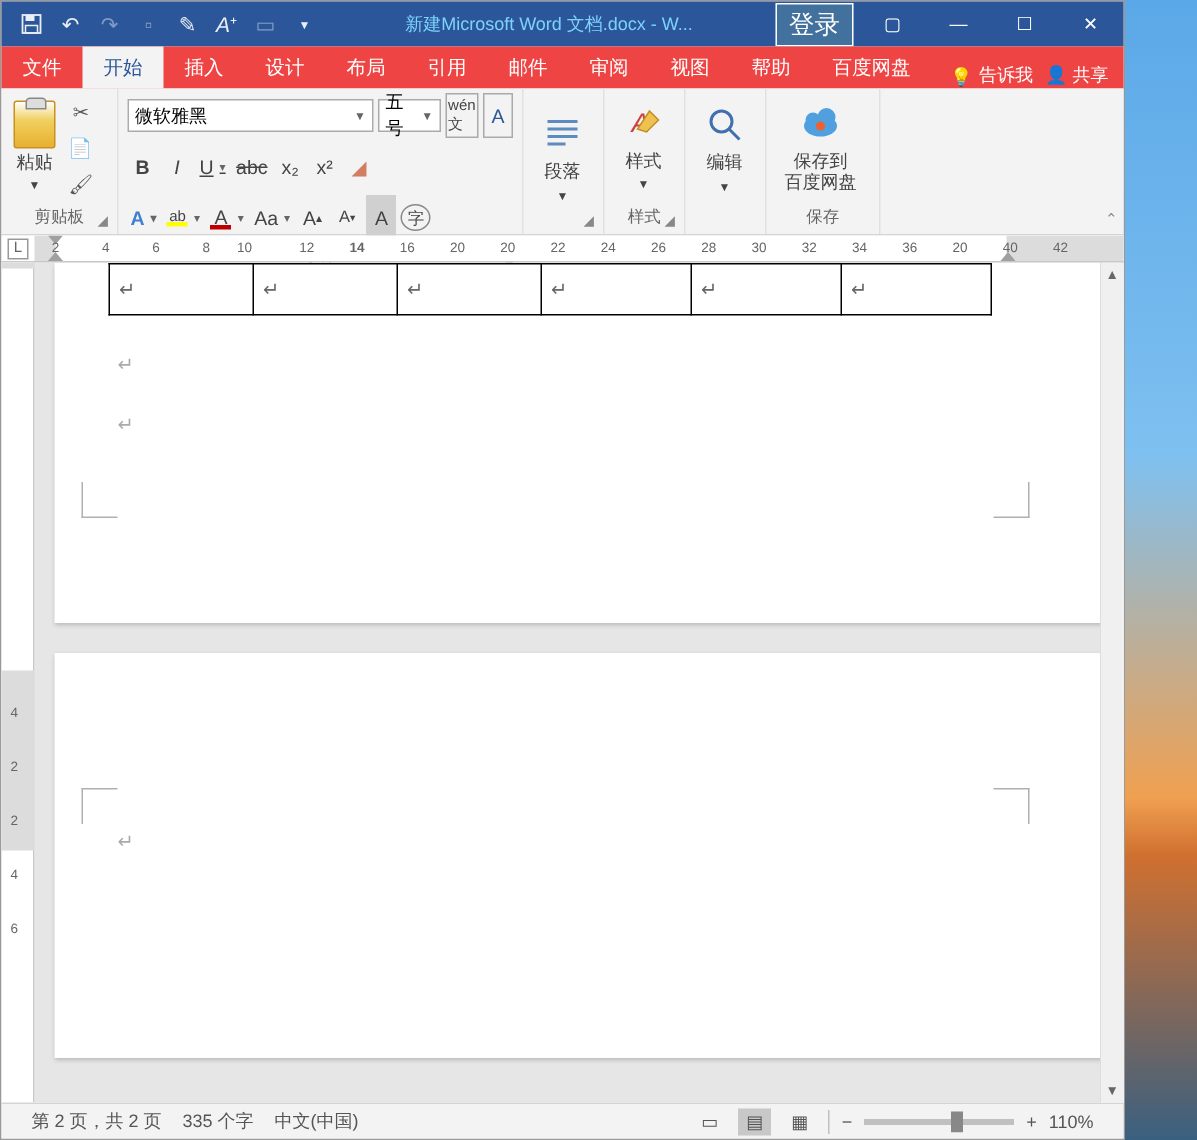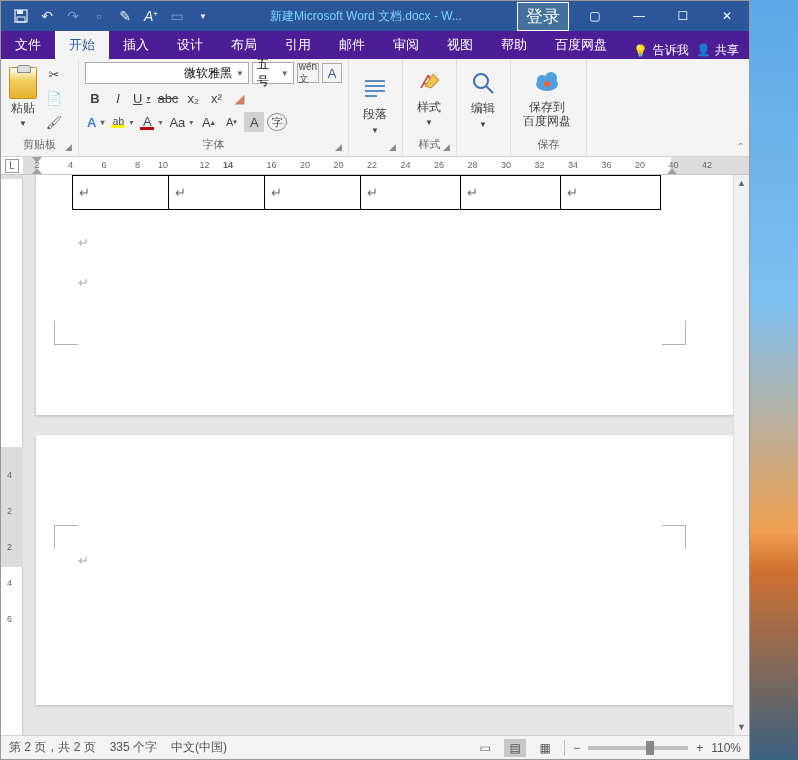--- a/index.html
+++ b/index.html
@@ -6,43 +6,43 @@
 body{background:#fff;overflow:hidden}
 .app{width:750px;height:760px;display:flex;flex-direction:column;position:relative;border:1px solid #999}
 .titlebar{height:30px;background:#2b579a;display:flex;align-items:center;color:#fff;font-size:12px}
 .qat{display:flex;align-items:center;gap:2px;padding-left:8px}
 .qat-btn{width:24px;height:24px;display:flex;align-items:center;justify-content:center;cursor:pointer;font-size:14px;opacity:.9}
 .qat-btn.dis{opacity:.4}
 .title-text{flex:1;text-align:center;color:#7dd3fc;font-size:12px;overflow:hidden;white-space:nowrap}
 .win-ctrl{display:flex;align-items:center}
 .win-btn{width:44px;height:30px;display:flex;align-items:center;justify-content:center;cursor:pointer;font-size:12px}
 .login-btn{background:#41719c;padding:2px 8px;font-size:17px;margin-right:4px;cursor:pointer;border:1px solid #fff}
-.tabs{height:28px;background:#4c1d95;display:flex;align-items:flex-end;font-size:13px}
+.tabs{height:28px;background:#ef4444;display:flex;align-items:flex-end;font-size:13px}
 .tab{padding:5px 14px;color:#fff;cursor:pointer;white-space:nowrap}
 .tab.active{background:#f3f3f3;color:#2b579a}
 .tab-right{margin-left:auto;display:flex;align-items:center;gap:8px;padding-right:10px}
 .tab-right span{color:#fff;font-size:12px;cursor:pointer}
 .tell{display:flex;align-items:center;gap:4px}
 .ribbon{height:98px;background:#f3f3f3;border-bottom:1px solid #d4d4d4;display:flex;position:relative}
 .grp{border-right:1px solid #e1e1e1;display:flex;flex-direction:column;padding:2px 4px}
 .grp-body{flex:1;display:flex;align-items:center}
 .grp-label{text-align:center;font-size:11px;color:#666;padding:2px 0;position:relative}
 .grp-launch{position:absolute;right:2px;bottom:2px;font-size:9px;color:#888;cursor:pointer}
 .clip-big{display:flex;flex-direction:column;align-items:center;gap:2px;padding:2px 4px}
 .clip-icon{width:28px;height:32px;background:linear-gradient(#fff,#f0d060 40%,#e8b030);border:1px solid #c89020;border-radius:2px;position:relative}
 .clip-icon:before{content:"";position:absolute;top:-3px;left:7px;width:12px;height:6px;border:1px solid #888;border-radius:3px 3px 0 0;background:#ddd}
 .clip-side{display:flex;flex-direction:column;gap:2px;padding:2px}
 .sm-btn{width:22px;height:22px;display:flex;align-items:center;justify-content:center;font-size:13px;cursor:pointer;color:#555}
 .font-grp{width:270px}
 .font-row{display:flex;align-items:center;gap:3px;padding:1px 2px}
 .font-sel{height:22px;border:1px solid #ababab;background:#fff;font-size:12px;padding:0 4px;display:flex;align-items:center;cursor:pointer}
-.font-name{width:184px;justify-content:flex-end}
+.font-name{width:184px;justify-content:space-between}
 .font-size{width:46px;justify-content:space-between}
 .dd{font-size:8px;color:#666;margin-left:4px}
-.fm-btn{min-width:20px;height:20px;display:flex;align-items:center;justify-content:center;font-size:13px;cursor:pointer;color:#444;padding:0 2px}
+.fm-btn{min-width:20px;height:30px;display:flex;align-items:center;justify-content:center;font-size:13px;cursor:pointer;color:#444;padding:0 2px}
 .b{font-weight:bold}.i{font-style:italic}.u{text-decoration:underline}
 .color-bar{height:3px;width:14px;margin-top:-2px}
 .hl{background:#ffff00}.fc{background:#c00000}
 .big-btn{display:flex;flex-direction:column;align-items:center;justify-content:center;padding:4px 8px;cursor:pointer;gap:4px}
 .big-btn svg{width:28px;height:28px}
 .big-lbl{font-size:12px;color:#444;text-align:center;line-height:1.2}
 .collapse-btn{position:absolute;right:4px;bottom:4px;font-size:10px;color:#888;cursor:pointer}
 .ruler-h{height:18px;background:#fff;border-bottom:1px solid #c8c8c8;position:relative;font-size:9px;color:#666;overflow:hidden}
 .ruler-h .num{position:absolute;top:3px;transform:translateX(-50%)}
 .ruler-h:before{content:"L";position:absolute;left:4px;top:2px;font-size:10px;border:1px solid #999;width:12px;height:12px;text-align:center;line-height:12px;background:#fff}
@@ -58,21 +58,21 @@
 .page1{height:240px}
 .page2{height:270px}
 .crop{position:absolute;width:24px;height:24px}
 .cr-tl{border-left:1px solid #b0b0b0;border-top:1px solid #b0b0b0}
 .cr-tr{border-right:1px solid #b0b0b0;border-top:1px solid #b0b0b0}
 .cr-bl{border-left:1px solid #b0b0b0;border-bottom:1px solid #b0b0b0}
 .cr-br{border-right:1px solid #b0b0b0;border-bottom:1px solid #b0b0b0}
 .tbl{position:absolute;top:0;left:36px;border-collapse:collapse}
 .tbl td{border:1px solid #000;height:34px;font-size:13px;color:#666;padding:0 6px;vertical-align:middle}
 .para{position:absolute;left:42px;font-size:13px;color:#aaa}
-.statusbar{height:24px;background:#f3f3f3;border-top:1px solid #d4d4d4;display:flex;align-items:center;font-size:12px;color:#555;padding:0 8px;gap:14px}
+.statusbar{height:24px;background:#f3f3f3;border-top:1px solid #d4d4d4;display:flex;align-items:center;font-size:12px;color:#555;padding:0 20px;gap:14px}
 .sb-right{margin-left:auto;display:flex;align-items:center;gap:8px}
 .view-btn{width:22px;height:18px;display:flex;align-items:center;justify-content:center;cursor:pointer;font-size:12px}
 .view-btn.active{background:#c8c8c8}
 .zoom-slider{width:100px;height:4px;background:#c0c0c0;position:relative;cursor:pointer}
 .zoom-thumb{position:absolute;width:8px;height:14px;background:#888;top:-5px;left:58%}
 .sb-sep{width:1px;height:16px;background:#c0c0c0}
 .scrollbar-v{position:absolute;right:0;top:174px;bottom:24px;width:16px;background:#f0f0f0;border-left:1px solid #ddd}
 .sb-arrow{height:16px;display:flex;align-items:center;justify-content:center;font-size:9px;color:#666;cursor:pointer}
 .desktop-strip{position:absolute;left:750px;top:0;width:48px;height:760px;background:linear-gradient(#5ba8e8 0%,#7ec0f0 40%,#f0a050 70%,#d07030 75%,#3a6080 100%)}
 </style>
@@ -260,21 +260,21 @@
     <div class="ruler-margin" style="left:670px;right:0"></div>
     <div class="indent-top" style="left:31px"></div>
     <div class="indent-bot" style="left:31px"></div>
     <div class="indent-bot" style="left:666px"></div>
   <span class="num" style="left: 36px;">2</span>
       <span class="num" style="left: 69.5px;">4</span>
       <span class="num" style="left: 103px;">6</span>
       <span class="num" style="left: 136.5px;">8</span>
       <span class="num" style="left: 162px;">10</span>
       <span class="num" style="left: 203.5px;">12</span>
-      <span class="num" style="left: 227px; font-weight: bold;">14</span>
+      <span class="num" style="left: 237px; font-weight: bold;">14</span>
       <span class="num" style="left: 270.5px;">16</span>
       <span class="num" style="left: 304px;">20</span>
       <span class="num" style="left: 337.5px;">20</span>
       <span class="num" style="left: 371px;">22</span>
       <span class="num" style="left: 404.5px;">24</span>
       <span class="num" style="left: 438px;">26</span>
       <span class="num" style="left: 471.5px;">28</span>
       <span class="num" style="left: 505px;">30</span>
       <span class="num" style="left: 538.5px;">32</span>
       <span class="num" style="left: 572px;">34</span>

